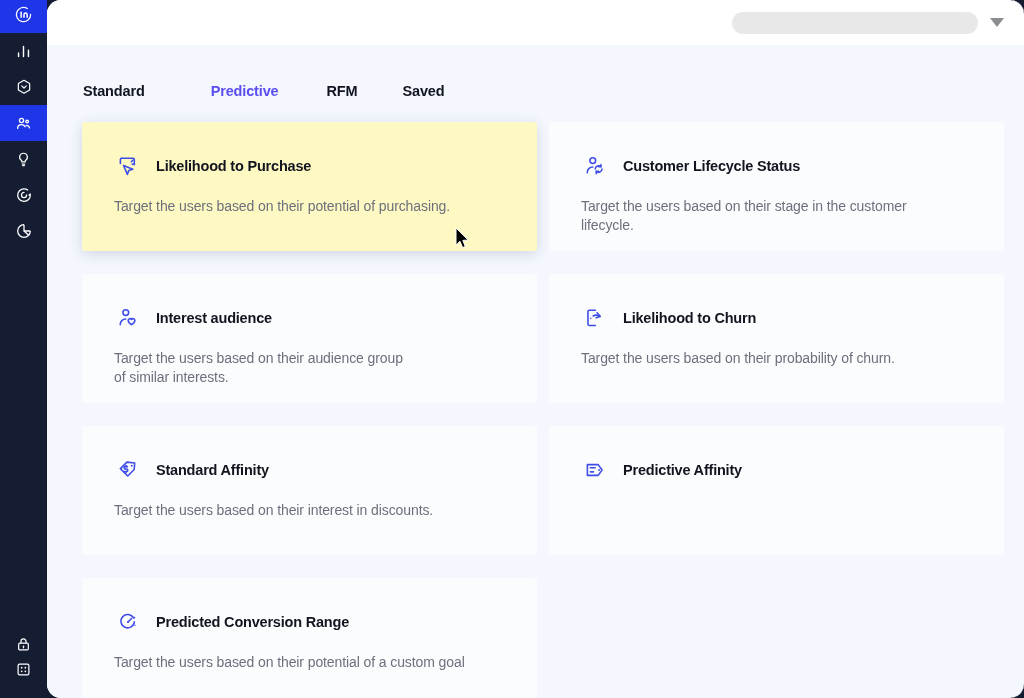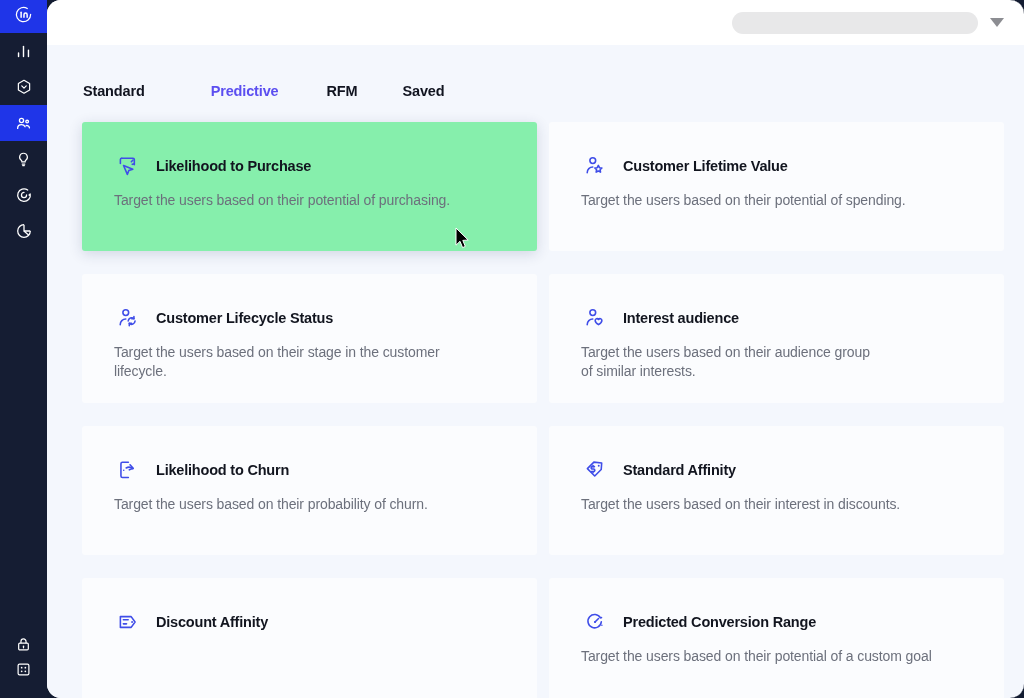--- a/index.html
+++ b/index.html
@@ -141,21 +141,21 @@
 
   .card {
     position: relative;
     height: 129px;
     background: #fbfcfe;
     border-radius: 3px;
     padding: 30px 30px 0 32px;
     cursor: pointer;
   }
   .card.hovered {
-    background: #86efac;
+    background: #fef9c3;
     box-shadow: 0 3px 14px rgba(30, 45, 90, 0.16);
   }
 
   .card-head {
     display: flex;
     align-items: center;
     gap: 14px;
     height: 28px;
   }
   .card-icon {
@@ -170,21 +170,21 @@
 
   .card-title {
     font-size: 14.5px;
     font-weight: 600;
     letter-spacing: -0.2px;
     color: #12151f;
     white-space: nowrap;
   }
 
   .card-desc {
-    margin-top: 11px;
+    margin-top: 17px;
     font-size: 14px;
     line-height: 19px;
     letter-spacing: -0.1px;
     color: #6c707c;
     white-space: pre-line;
   }
 
   
   #cursor {
     position: absolute;
@@ -346,33 +346,20 @@
                 <path d="M17.6 9.4l1.8-1.8"></path>
                 <path d="M18.6 12.2l2.2-.5"></path>
                 <path d="M9.2 13.4l10 4-4.3 1.4-1.6 4.2z"></path>
               </svg>
             </span>
             <span class="card-title">Likelihood to Purchase</span>
           </div>
           <div class="card-desc">Target the users based on their potential of purchasing.</div>
         </div>
 
-        <div class="card">
-          <div class="card-head">
-            <span class="card-icon">
-              <svg width="26" height="26" viewBox="0 0 28 28" fill="none" stroke="#3f4de8" stroke-width="1.7" stroke-linecap="round" stroke-linejoin="round">
-                <circle cx="11.6" cy="8.2" r="3.1"></circle>
-                <path d="M5.6 21.2c0-3.5 2.7-6.2 6-6.2"></path>
-                <path d="M17.6 13.4l1.2 2.4 2.6.4-1.9 1.8.45 2.6-2.35-1.25-2.35 1.25.45-2.6-1.9-1.8 2.6-.4z"></path>
-              </svg>
-            </span>
-            <span class="card-title">Customer Lifetime Value</span>
-          </div>
-          <div class="card-desc">Target the users based on their potential of spending.</div>
-        </div>
 
         <div class="card">
           <div class="card-head">
             <span class="card-icon">
               <svg width="26" height="26" viewBox="0 0 28 28" fill="none" stroke="#3f4de8" stroke-width="1.7" stroke-linecap="round" stroke-linejoin="round">
                 <circle cx="11.6" cy="8.2" r="3.1"></circle>
                 <path d="M5.6 21.2c0-3.5 2.7-6.2 6-6.2"></path>
                 <path d="M21.6 17.3a3.7 3.7 0 0 1-6.2 2.5"></path>
                 <path d="M14.2 17.3a3.7 3.7 0 0 1 6.2-2.5"></path>
                 <path d="M20.4 12.3v2.5h-2.4"></path>
@@ -434,21 +421,21 @@
         <div class="card">
           <div class="card-head">
             <span class="card-icon">
               <svg width="26" height="26" viewBox="0 0 28 28" fill="none" stroke="#3f4de8" stroke-width="1.7" stroke-linecap="round" stroke-linejoin="round">
                 <path d="M5.8 8.2h11.6l4.2 5.8-4.2 5.8H5.8z"></path>
                 <path d="M9 11.6h5.2"></path>
                   <path d="M9 16h3.4"></path>
                 <circle cx="18.4" cy="14" r="1.05" fill="#3f4de8" stroke="none"></circle>
               </svg>
             </span>
-            <span class="card-title">Discount Affinity</span>
+            <span class="card-title">Predictive Affinity</span>
           </div>
         </div>
 
         <div class="card">
           <div class="card-head">
             <span class="card-icon">
               <svg width="26" height="26" viewBox="0 0 28 28" fill="none" stroke="#3f4de8" stroke-width="1.7" stroke-linecap="round" stroke-linejoin="round">
                 <path d="M19.9 9.6a7.2 7.2 0 1 0 .9 4.1"></path>
                 <path d="M14 14l3.8-3.8"></path>
                 <circle cx="14" cy="14" r="1.15" fill="#3f4de8" stroke="none"></circle>

